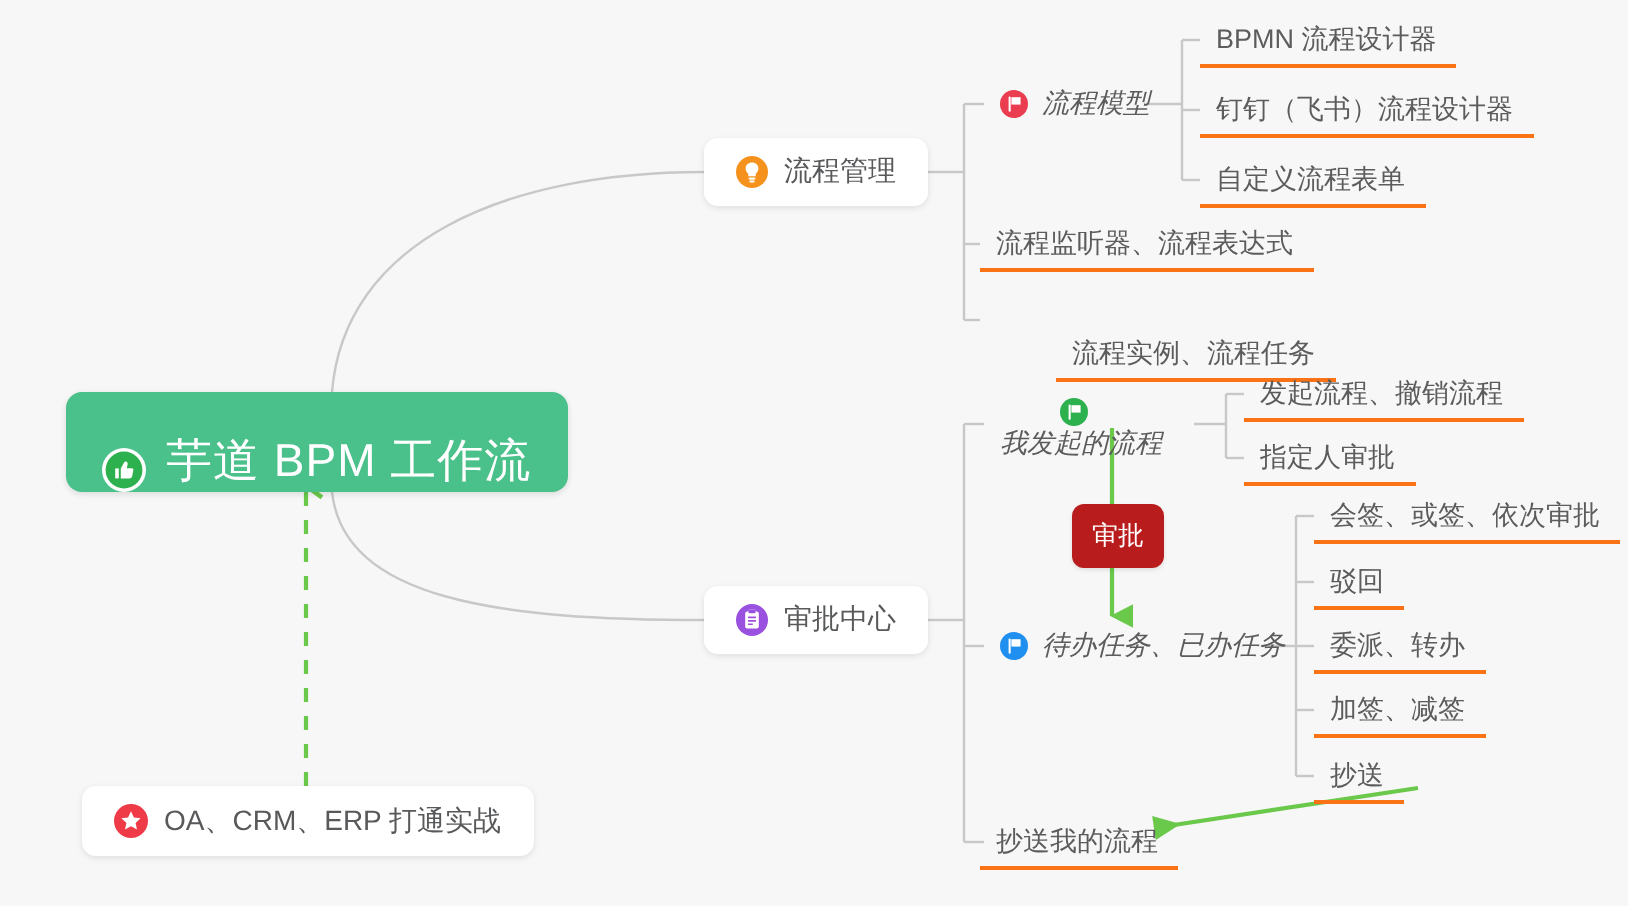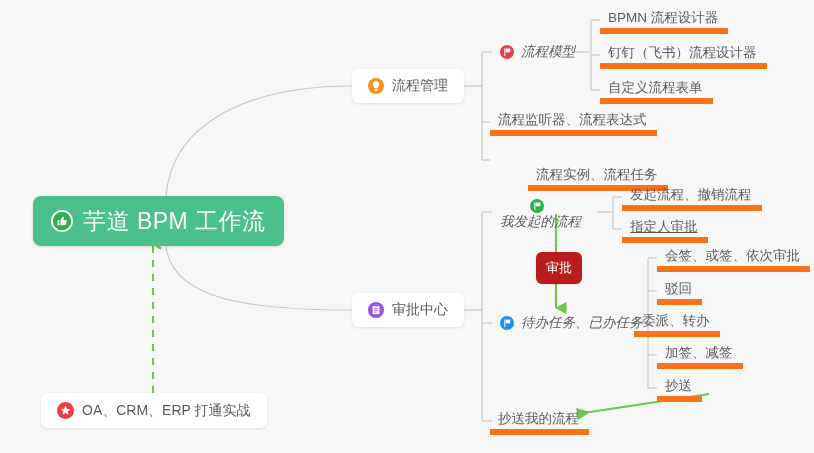--- a/index.html
+++ b/index.html
@@ -38,20 +38,21 @@
     white-space: nowrap;
   }
 
   
   .root {
     background: #4ac08a;
     border-radius: 8px;
     padding: 0 18px;
     height: 50px;
     box-shadow: 0 1px 3px rgba(0,0,0,0.12);
+    align-items: flex-end;
   }
   .root .label {
     color: #ffffff;
     font-size: 23px;
     letter-spacing: 0.5px;
   }
   .root .ic { margin-right: 10px; }
 
   
   .card {
@@ -60,21 +61,21 @@
     padding: 0 16px;
     height: 34px;
     box-shadow: 0 1px 3px rgba(0,0,0,0.10);
     font-size: 14px;
     color: #58595b;
   }
   .card .ic { margin-right: 8px; }
 
   
   .leaf {
-    border-bottom: 6px solid #f97316;
+    border-bottom: 2px solid #f97316;
     height: 27px;
     padding: 0 10px 0 8px;
     font-size: 13.5px;
     color: #5c5c5c;
     background: transparent;
   }
   .leaf.noline { border-bottom: 1px solid transparent; font-style: italic; }
   .leaf .ic { margin-right: 7px; }
 
   
@@ -239,42 +240,42 @@
         <rect x="4.3" y="3.3" width="1.05" height="7.6" rx="0.5" fill="#ffffff"></rect>
         <path d="M5.7 3.6 L10.3 3.6 L10.3 7.3 L5.7 7.3 Z" fill="#ffffff"></path>
       </svg>
     </span>
     <span>我发起的流程</span>
   </div>
 
   <div class="node leaf" style="left:622px; top:184px;">
     <span>发起流程、撤销流程</span>
   </div>
-  <div class="node leaf" style="left:622px; top:216px;text-decoration:underline;">
+  <div class="node leaf" style="left:622px; top:216px;">
     <span>指定人审批</span>
   </div>
 
   <div class="node leaf noline" style="left:492px; top:310px;">
     <span class="ic">
       <svg width="14" height="14" viewBox="0 0 14 14">
         <circle cx="7" cy="7" r="7" fill="#1f8ff0"></circle>
         <rect x="4.3" y="3.3" width="1.05" height="7.6" rx="0.5" fill="#ffffff"></rect>
         <path d="M5.7 3.6 L10.3 3.6 L10.3 7.3 L5.7 7.3 Z" fill="#ffffff"></path>
       </svg>
     </span>
     <span>待办任务、已办任务</span>
   </div>
 
   <div class="node leaf" style="left:657px; top:245px;">
     <span>会签、或签、依次审批</span>
   </div>
   <div class="node leaf" style="left:657px; top:278px;">
     <span>驳回</span>
   </div>
-  <div class="node leaf" style="left:634px; top:310px;">
+  <div class="node leaf" style="left:657px; top:310px;">
     <span>委派、转办</span>
   </div>
   <div class="node leaf" style="left:657px; top:342px;">
     <span>加签、减签</span>
   </div>
   <div class="node leaf" style="left:657px; top:375px;">
     <span>抄送</span>
   </div>
 
   <div class="node leaf" style="left:490px; top:408px;">

